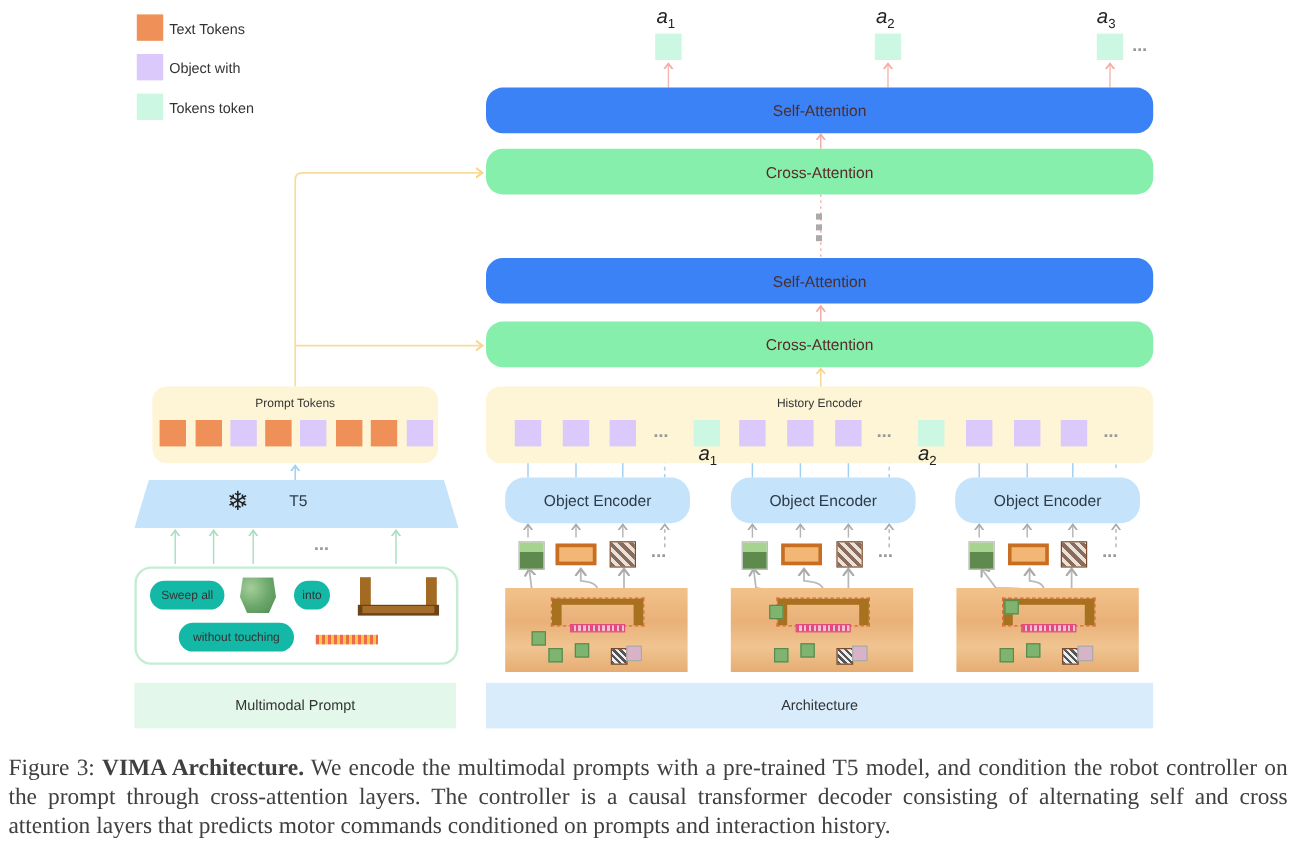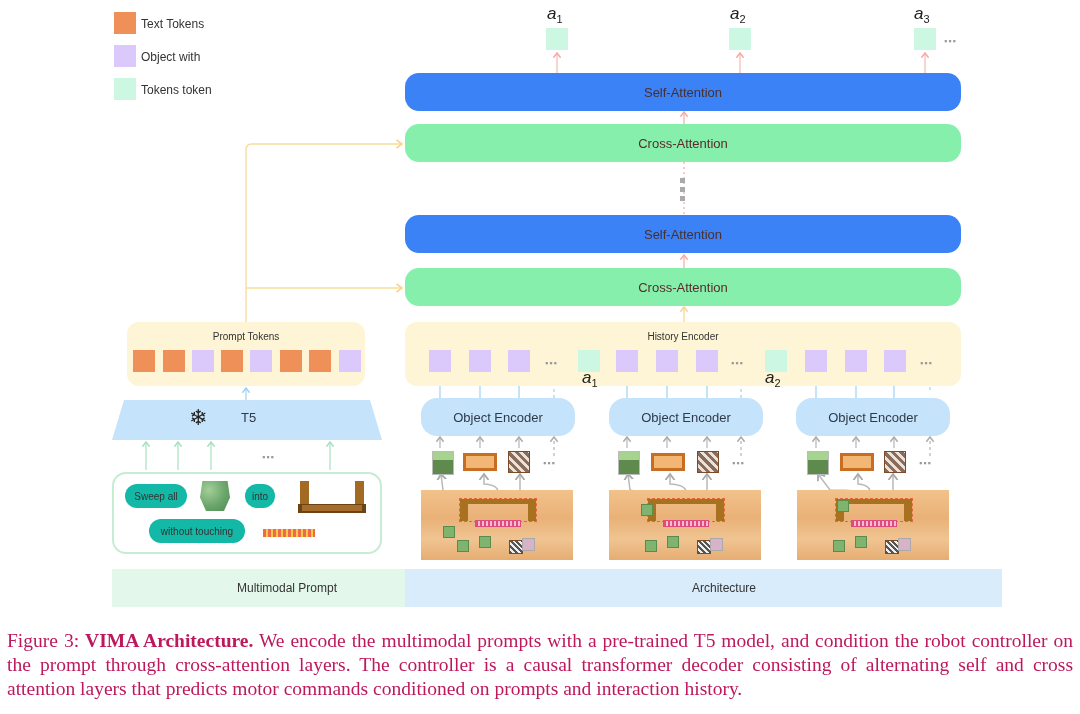--- a/index.html
+++ b/index.html
@@ -15,24 +15,24 @@
   .t-text{background:#ef9058;}
   .t-obj{background:#dcc9fb;}
   .t-act{background:#ccf7e3;}
   .panel-y{position:absolute;background:#fdf5d6;border-radius:12px;}
   .panel-title{position:absolute;font-size:10px;font-weight:normal;color:#333;width:100%;text-align:center;}
   .enc{position:absolute;width:154px;height:38px;border-radius:16px;background:#c5e3fa;display:flex;align-items:center;justify-content:center;font-size:13px;color:#2d3a48;}
   .dots{position:absolute;font-size:13px;letter-spacing:1px;color:#999;line-height:10px;font-weight:bold;}
   .math{position:absolute;font-family:Liberation Sans, sans-serif;font-style:italic;font-size:17px;color:#222;}
   .math sub{font-style:normal;font-size:11px;}
   .pill{position:absolute;background:#14b8a6;border-radius:12px;font-size:10px;color:#333;display:flex;align-items:center;justify-content:center;text-align:center;}
-  .footer{position:absolute;display:flex;align-items:center;justify-content:center;font-size:12px;color:#333;padding-left:41px;}
+  .footer{position:absolute;display:flex;align-items:center;justify-content:center;font-size:12px;color:#333;}
   .scene{position:absolute;width:152px;height:70px;background:linear-gradient(180deg,#f2c28b 0%,#e9b178 40%,#f0c491 70%,#e6ad73 100%);}
   .mini{position:absolute;}
-  .caption{position:absolute;left:7px;top:629px;width:1066px;font-family:"Liberation Serif","DejaVu Serif",serif;font-size:19.5px;line-height:24px;color:#be185d;text-align:justify;}
+  .caption{position:absolute;left:7px;top:629px;width:1066px;font-family:"Liberation Serif","DejaVu Serif",serif;font-size:19.5px;line-height:24px;color:#404040;text-align:justify;}
   .caption b{font-weight:bold;}
 </style>
 </head>
 <body>
 
 <svg class="layer" viewBox="0 0 1080 714">
   <defs>
     <marker id="ah-pink" markerWidth="8" markerHeight="8" refX="4" refY="4" orient="auto">
         <path d="M0,1 L4,4 L0,7" fill="none" stroke="#f5a9a3" stroke-width="1.2"></path>
       </marker>

